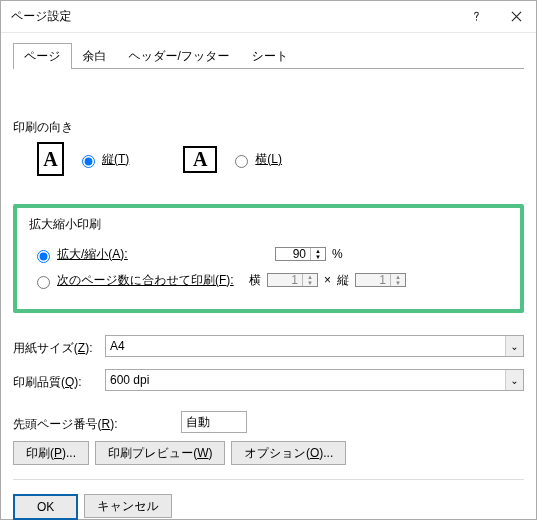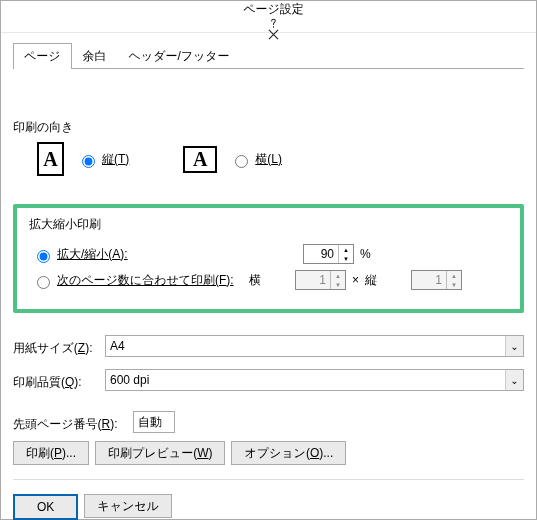--- a/index.html
+++ b/index.html
@@ -1,52 +1,52 @@
 <!DOCTYPE html>
 <html><head>
 <meta charset="utf-8">
 <style>
   * { box-sizing: border-box; font-family: "Yu Gothic UI", "Meiryo UI", "MS PGothic", sans-serif; font-size: 12px; }
   body { margin: 0; background: #fff; }
   .window { width: 537px; height: 520px; border: 1px solid #aaa; position: relative; background: #fff; display: flex; flex-direction: column; }
-  .titlebar { height: 32px; display: flex; align-items: center; padding: 0 0 0 10px; background: #fff; border-bottom: 1px solid #e8e8e8; flex-direction: column; }
+  .titlebar { height: 32px; display: flex; align-items: center; padding: 0 0 0 10px; background: #fff; border-bottom: 1px solid #e8e8e8; }
   .titlebar .title { flex: 1; font-size: 12px; }
   .tb-btn { width: 40px; height: 32px; display: flex; align-items: center; justify-content: center; }
   .tb-btn svg { width: 11px; height: 11px; }
   .body { padding: 8px 12px 10px 12px; flex: 1; display: flex; flex-direction: column; gap: 40px; }
   .tabs { display: flex; margin-top: 2px; border-bottom: 1px solid #aaa; }
   .tab { padding: 4px 10px; border: 1px solid transparent; border-bottom: none; margin-bottom: -1px; cursor: default; }
   .tab.active { border-color: #aaa; background: #fff; }
   .tab-content { padding-top: 10px; flex: 1; display: flex; flex-direction: column; }
   .orient-label { margin-bottom: 6px; }
   .orient-row { display: flex; align-items: center; gap: 18px; padding-left: 24px; }
   .page-icon { border: 2px solid #000; width: 34px; height: 34px; display: flex; align-items: center; justify-content: center; font-family: "Times New Roman", serif; font-size: 20px; font-weight:700; position: relative; }
   .page-icon.portrait { width: 27px; height: 34px; }
   .page-icon.landscape { width: 34px; height: 27px; }
   .radio-group { display: flex; align-items: flex-end; gap: 4px; text-decoration: underline; }
   input[type="radio"] { margin: 0 3px 0 0; }
   .hl { border: 4px solid #51c286; border-radius: 2px; padding: 10px 12px 16px 12px; margin-top: 28px; position: relative; }
   .hl .grp-title { position: relative; top: -2px; margin-bottom: 6px; }
   .scale-row { display: flex; align-items: center; padding-left: 8px; gap: 6px; height: 26px; }
   .scale-row .lbl { min-width: 180px; }
-  .spin { display: inline-flex; align-items: stretch; border: 1px solid #888; height: 20px; background: #fff; margin-left: 28px; }
+  .spin { display: inline-flex; align-items: stretch; border: 1px solid #888; height: 14px; background: #fff; }
   .spin.disabled { background: #f4f4f4; color: #888; }
   .spin input { border: none; width: 34px; text-align: right; padding: 0 4px; outline: none; background: transparent; font-size: 12px; }
   .spin.disabled input { color: #888; }
   .spin .arrows { display: flex; flex-direction: column; width: 15px; border-left: 1px solid #bbb; }
   .spin .arrows div { flex: 1; display: flex; align-items: center; justify-content: center; font-size: 6px; line-height: 1; cursor: default; }
   .form-row { display: flex; align-items: flex-end; margin-top: 12px; }
   .form-row .flabel { width: 92px; }
   .form-row .flabel2 { width: 120px; }
   select, .combo, .textin { border: 1px solid #aaa; height: 22px; padding: 1px 4px; background: #fff; }
   .combo { display: flex; align-items: center; position: relative; }
   .combo .cv { flex: 1; }
   .combo .dd { width: 18px; text-align: center; font-size: 10px; border-left: 1px solid #ccc; background:#eee; height:100%; display:flex; align-items:center; justify-content:center; position:absolute; right:0; top:0; }
   .combo.full { flex: 1; }
-  .textin { width: 42px; display:flex; align-items:center; padding-left:4px; }
+  .textin { width: 66px; display:flex; align-items:center; padding-left:4px;margin-left:48px; }
   .spacer { flex: 1; }
   .btnrow { display: flex; justify-content: flex-start; gap: 6px; margin-top: 8px; }
   .btn { border: 1px solid #aaa; background: #eaeaea; height: 24px; padding: 0 12px; display: inline-flex; align-items: center; justify-content: center; cursor: default; }
   .btn.primary { border: 2px solid #0a64ad; height:26px; padding:0 22px; }
   .sep { height: 1px; border:none; border-top:1px solid #ddd; margin:14px 0 6px 0; }
   .u { text-decoration: underline; }
 </style>
 </head>
 <body>
 
@@ -63,20 +63,21 @@
           <path d="M1 1 L11 11 M11 1 L1 11" stroke="#222" stroke-width="1.2"></path>
         </svg>
     </div>
   </div>
 
   <div class="body">
     <div class="tabs">
       <div class="tab active">ページ</div>
       <div class="tab">余白</div>
       <div class="tab">ヘッダー/フッター</div>
+      <div class="tab">シート</div>
     </div>
 
     <div class="tab-content">
       <div class="orient-label">印刷の向き</div>
       <div class="orient-row">
         <div class="page-icon portrait">A</div>
         <label class="radio-group">
           <input type="radio" name="orient" checked="" style="">
           <span>縦(<span class="u">T</span>)</span>
         </label>

